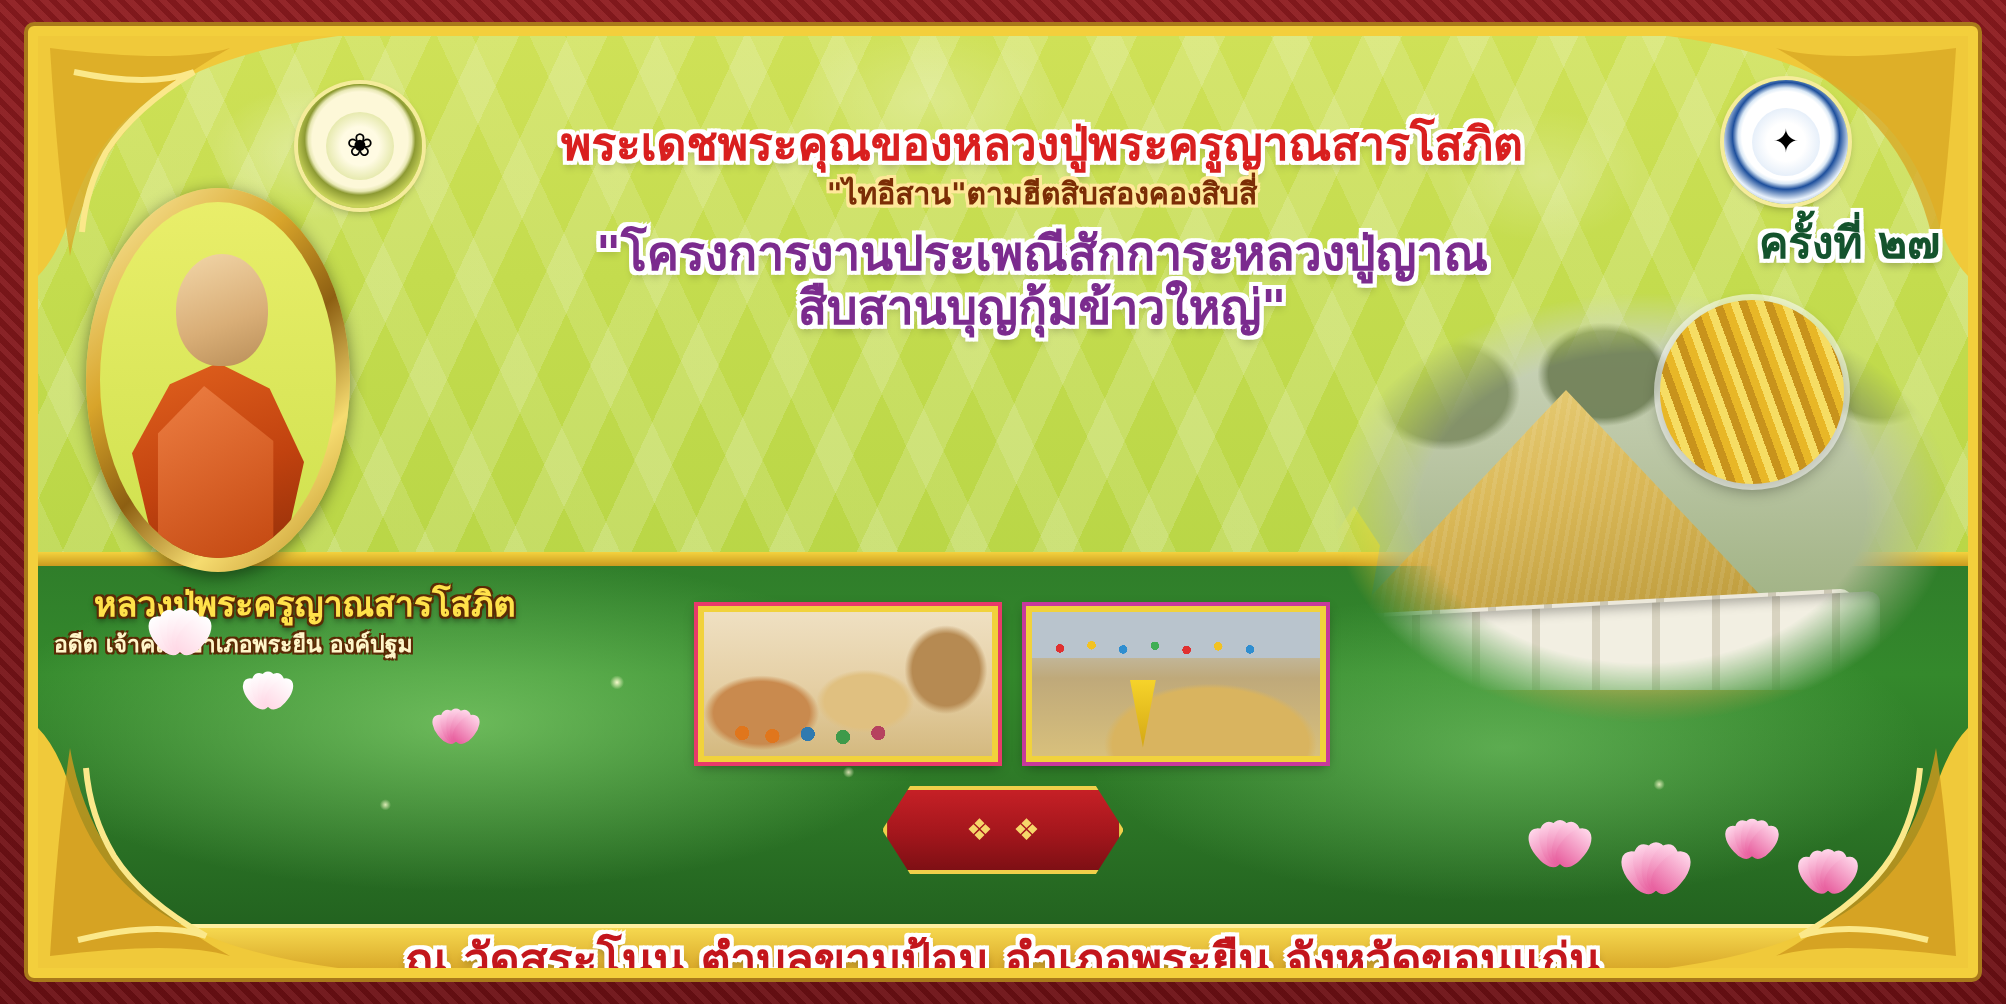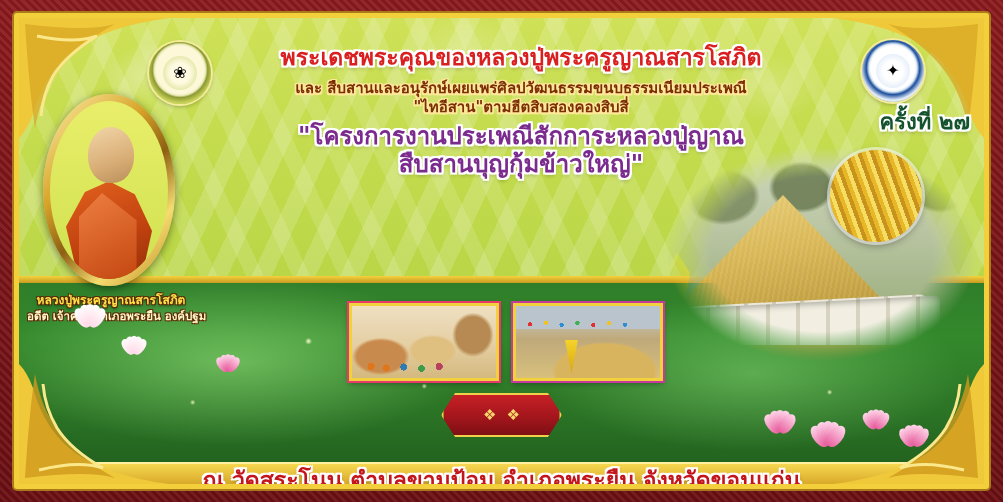--- a/index.html
+++ b/index.html
@@ -107,23 +107,24 @@
   .monk-head{
     position:absolute; left:52%; top:26px; transform:translateX(-50%);
     width:46px; height:56px; border-radius:50% 50% 46% 46%;
     background:linear-gradient(160deg,#f2d6a8,#d9ae77 60%,#b98e58);
   }
   .portrait-caption{
     position:absolute; left:-10px; top:214px; width:168px; text-align:center;
     line-height:1.15;
   }
   .cap1{
-    font-size:12px; font-weight:bold; color:#ffe24a;
+    font-size:17px; font-weight:bold; color:#ffe24a;
     text-shadow:1px 1px 0 #5b2a05,-1px 1px 0 #5b2a05,1px -1px 0 #5b2a05,-1px -1px 0 #5b2a05,0 2px 3px rgba(0,0,0,.6);
     white-space:nowrap;
+    margin-left:20px;
   }
   .cap2{
     font-size:11.5px; font-weight:bold; color:#fff6c9; margin-top:2px;
     text-shadow:1px 1px 0 #5b2a05,-1px 1px 0 #5b2a05,1px -1px 0 #5b2a05,-1px -1px 0 #5b2a05;
     white-space:nowrap;
   }
   
   .seal{ position:absolute; width:62px; height:62px; border-radius:50%; }
   #seal-left{ left:130px; top:24px;
     background:radial-gradient(circle at 50% 45%,#fdf8d8 0 52%,#e8e8b4 56%,#8d9a33 60%,#c9d45a 72%,#6f7d24 100%);
@@ -155,21 +156,21 @@
       2px 2px 0 #fff,-2px 2px 0 #fff,2px -2px 0 #fff,-2px -2px 0 #fff,
       0 3px 4px rgba(0,0,0,.35);
     letter-spacing:.3px;
   }
   .line2{
     font-size:17px; font-weight:bold; color:#d91f1f; margin-top:5px;
     text-shadow:1.6px 0 0 #fff,-1.6px 0 0 #fff,0 1.6px 0 #fff,0 -1.6px 0 #fff,
       1.6px 1.6px 0 #fff,-1.6px 1.6px 0 #fff,1.6px -1.6px 0 #fff,-1.6px -1.6px 0 #fff;
   }
   .line3{
-    font-size:23px; font-weight:bold; color:#d91f1f; margin-top:3px;
+    font-size:23px; font-weight:bold; color:#d91f1f; margin-top:19px;
     text-shadow:2px 0 0 #fff,-2px 0 0 #fff,0 2px 0 #fff,0 -2px 0 #fff,
       2px 2px 0 #fff,-2px 2px 0 #fff,2px -2px 0 #fff,-2px -2px 0 #fff,
       0 3px 4px rgba(0,0,0,.30);
   }
   .line4{
     font-size:15px; font-weight:bold; color:#7b2d06; margin-top:9px;
     text-shadow:1.5px 0 0 #ffe89a,-1.5px 0 0 #ffe89a,0 1.5px 0 #ffe89a,0 -1.5px 0 #ffe89a,
       1.5px 1.5px 0 #ffe89a,-1.5px 1.5px 0 #ffe89a,1.5px -1.5px 0 #ffe89a,-1.5px -1.5px 0 #ffe89a;
   }
   .line5{
@@ -396,21 +397,20 @@
       <div class="seal-core"></div>
       <div class="seal-glyph">❀</div>
     </div>
     <div class="seal" id="seal-right">
       <div class="seal-core"></div>
       <div class="seal-glyph">✦</div>
     </div>
 
     <div id="headlines">
       <div class="hl line3">พระเดชพระคุณของหลวงปู่พระครูญาณสารโสภิต</div>
-      <div class="hl line4">และ สืบสานและอนุรักษ์เผยแพร่ศิลปวัฒนธรรมขนบธรรมเนียมประเพณี</div>
       <div class="hl line5">"ไทอีสาน"ตามฮีตสิบสองคองสิบสี่</div>
       <div class="hl line6">"โครงการงานประเพณีสักการะหลวงปู่ญาณ</div>
       <div class="hl line7">สืบสานบุญกุ้มข้าวใหญ่"</div>
     </div>
 
     <div id="edition-badge">ครั้งที่ ๒๗</div>
 
     <div class="photo" id="photo-mural">
       <div class="ph-inner">
         <div class="mural"></div>

